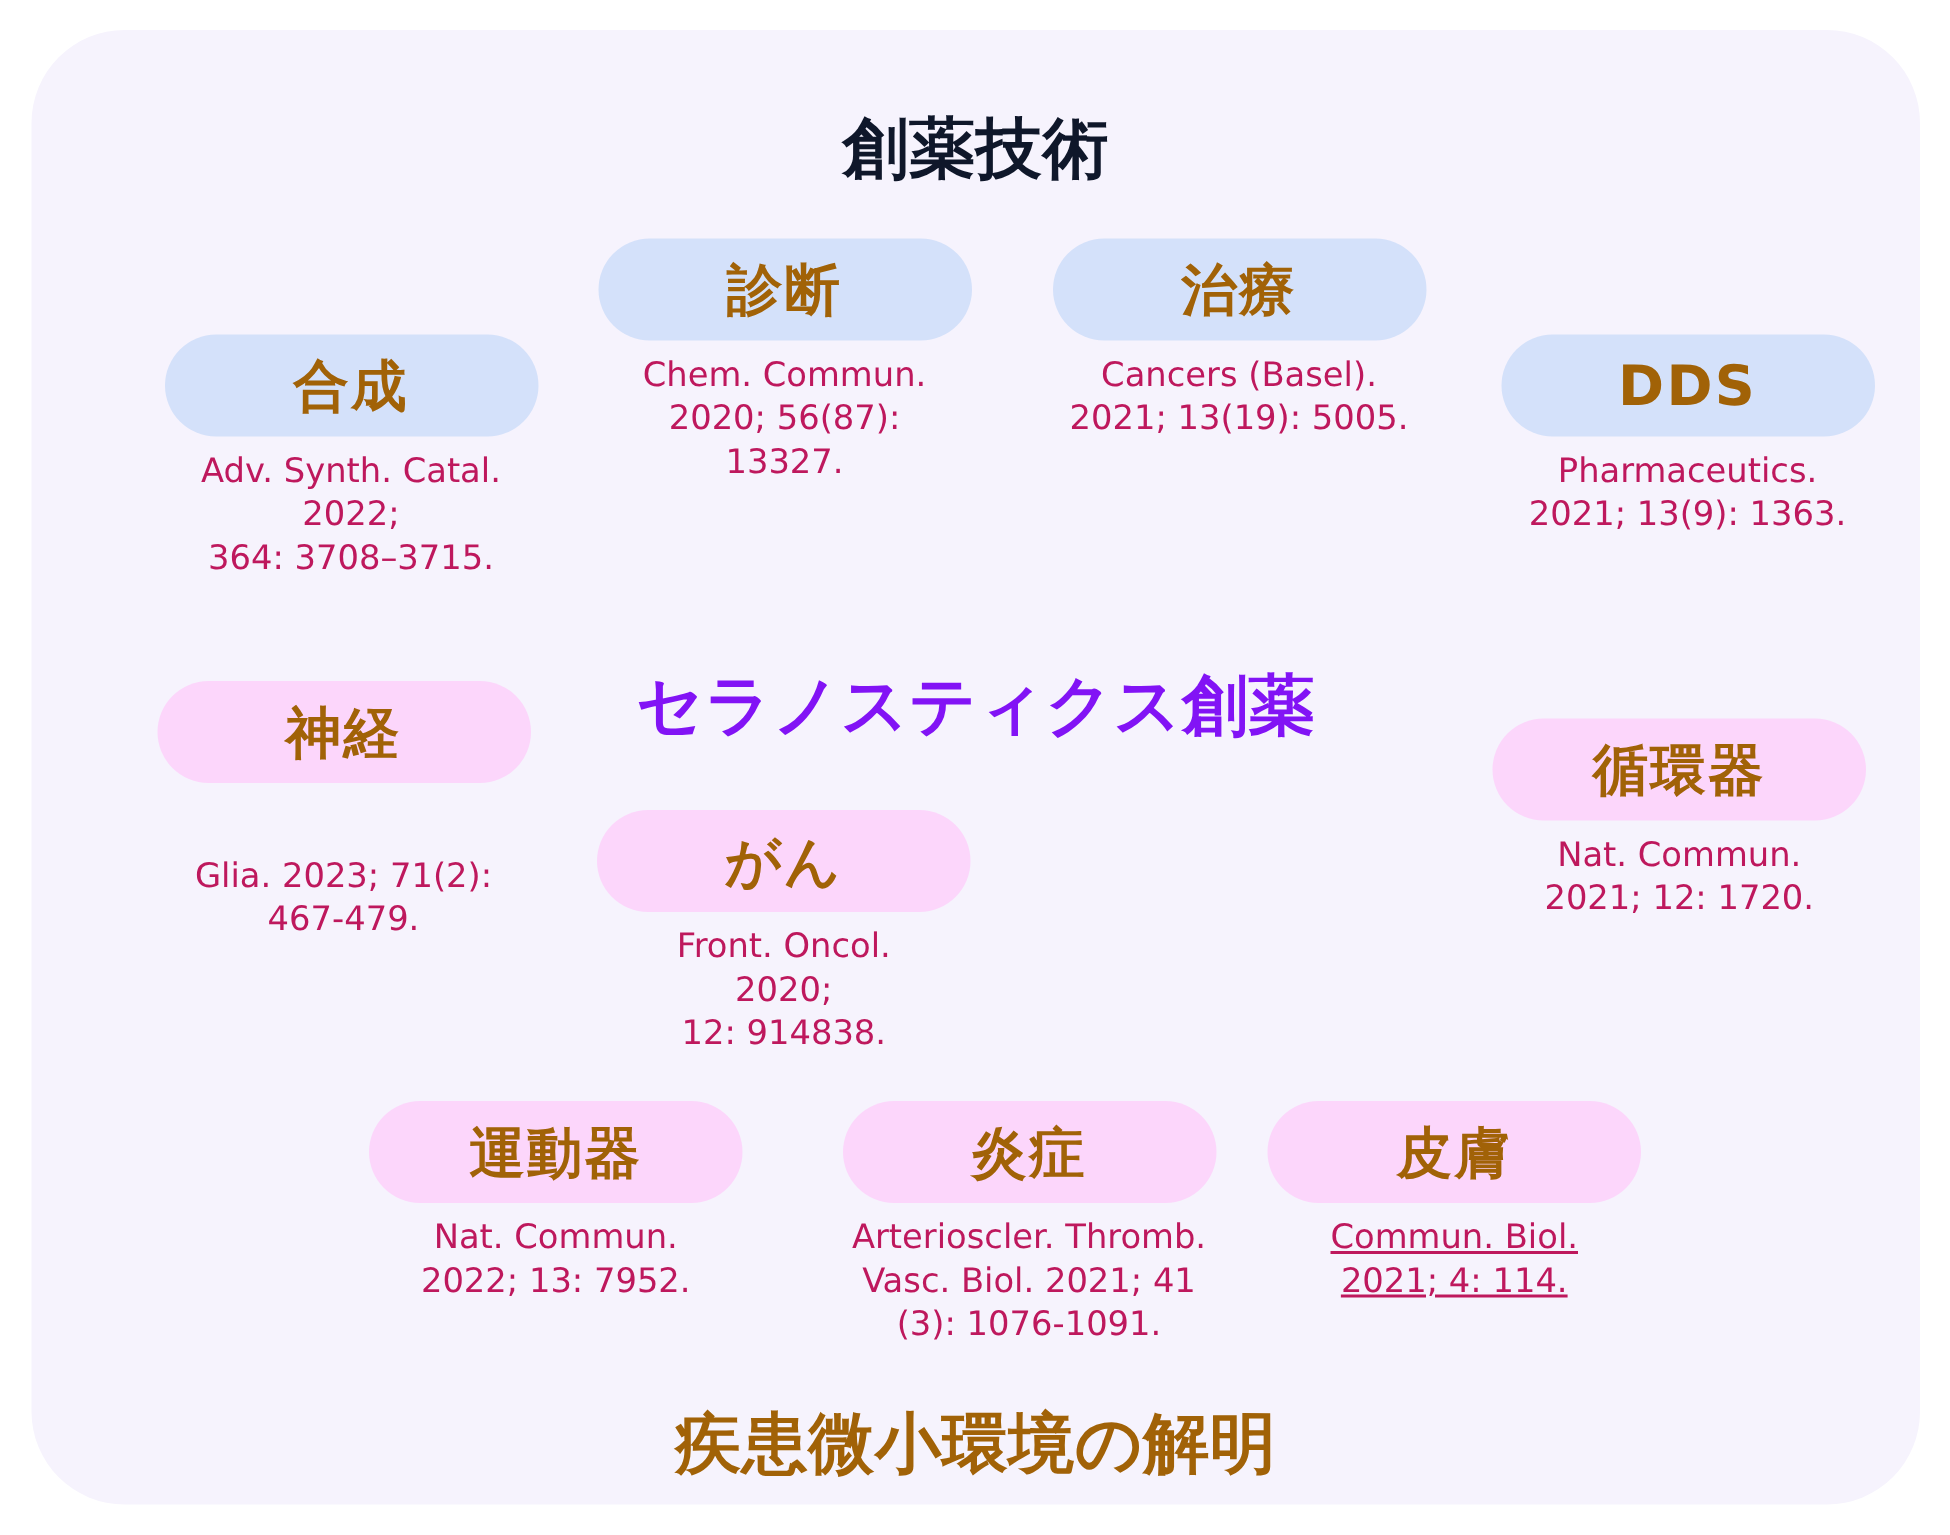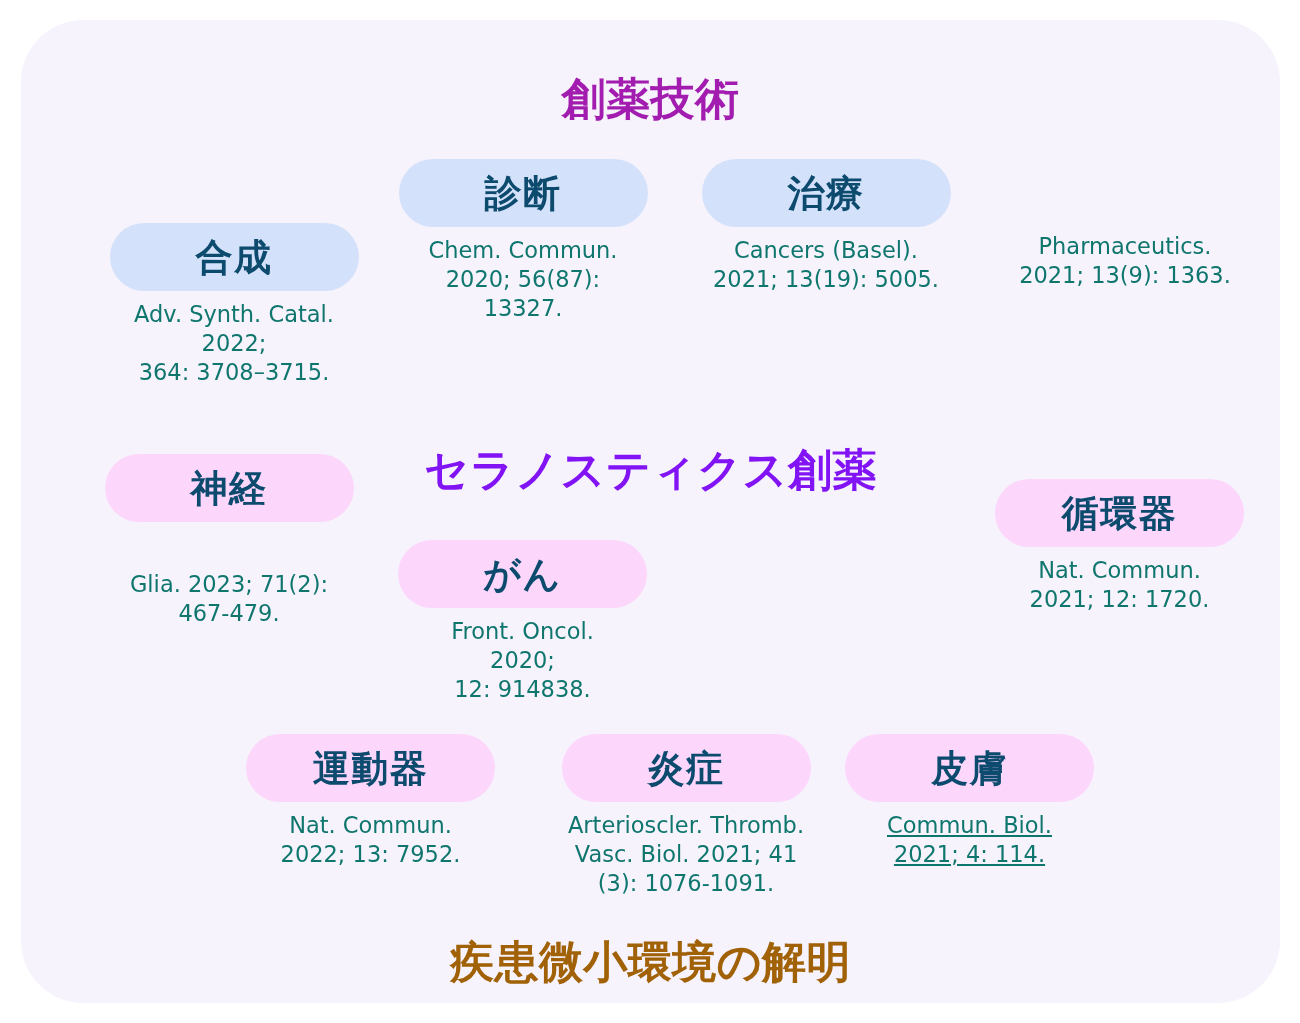--- a/index.html
+++ b/index.html
@@ -37,21 +37,21 @@
     width: 100%;
     text-align: center;
     font-weight: 700;
     letter-spacing: 0.01em;
     white-space: nowrap;
     font-family: "DejaVu Sans", "Liberation Sans", sans-serif;
   }
   #title-tech {
     top: 50px;
     font-size: 44px;
-    color: #a21caf;
+    color: #0f172a;
   }
   #title-theranostics {
     top: 421px;
     font-size: 44px;
     color: #8213f5;
   }
   #title-microenv {
     top: 913px;
     font-size: 44px;
     color: #a16207;
@@ -64,38 +64,38 @@
     flex-direction: column;
     align-items: center;
   }
   .pill {
     display: flex;
     align-items: center;
     justify-content: center;
     border-radius: 40px;
     font-size: 37px;
     font-weight: 700;
-    color: #0c4a6e;
+    color: #a16207;
     line-height: 1;
     letter-spacing: 0.04em;
     white-space: nowrap;
     box-sizing: border-box;
     font-family: "DejaVu Sans", "Liberation Sans", sans-serif;
   }
   .pill.tech {
     background: #d4e1fa;
   }
   .pill.disease {
     background: #fcd6fb;
   }
   .citation {
     margin-top: 9px;
     font-size: 22.5px;
     line-height: 1.28;
-    color: #0f766e;
+    color: #be185d;
     text-align: center;
     white-space: pre-line;
     font-family: "DejaVu Sans", "Liberation Sans", sans-serif;
   }
 
   
   #node-gosei      { left: 78px;  top: 203px; }
   #node-gosei      .pill { width: 249px; height: 68px; }
 
   #node-shindan    { left: 377px; top: 139px; }
@@ -167,20 +167,21 @@
 13327.</div>
     </div>
 
     <div class="node" id="node-chiryo">
       <div class="pill tech">治療</div>
       <div class="citation">Cancers (Basel).
 2021; 13(19): 5005.</div>
     </div>
 
     <div class="node" id="node-dds">
+      <div class="pill tech">DDS</div>
       <div class="citation">Pharmaceutics.
 2021; 13(9): 1363.</div>
     </div>
 
     <div class="node" id="node-shinkei">
       <div class="pill disease">神経</div>
       <div class="citation">Glia. 2023; 71(2):
 467-479.</div>
     </div>
 

